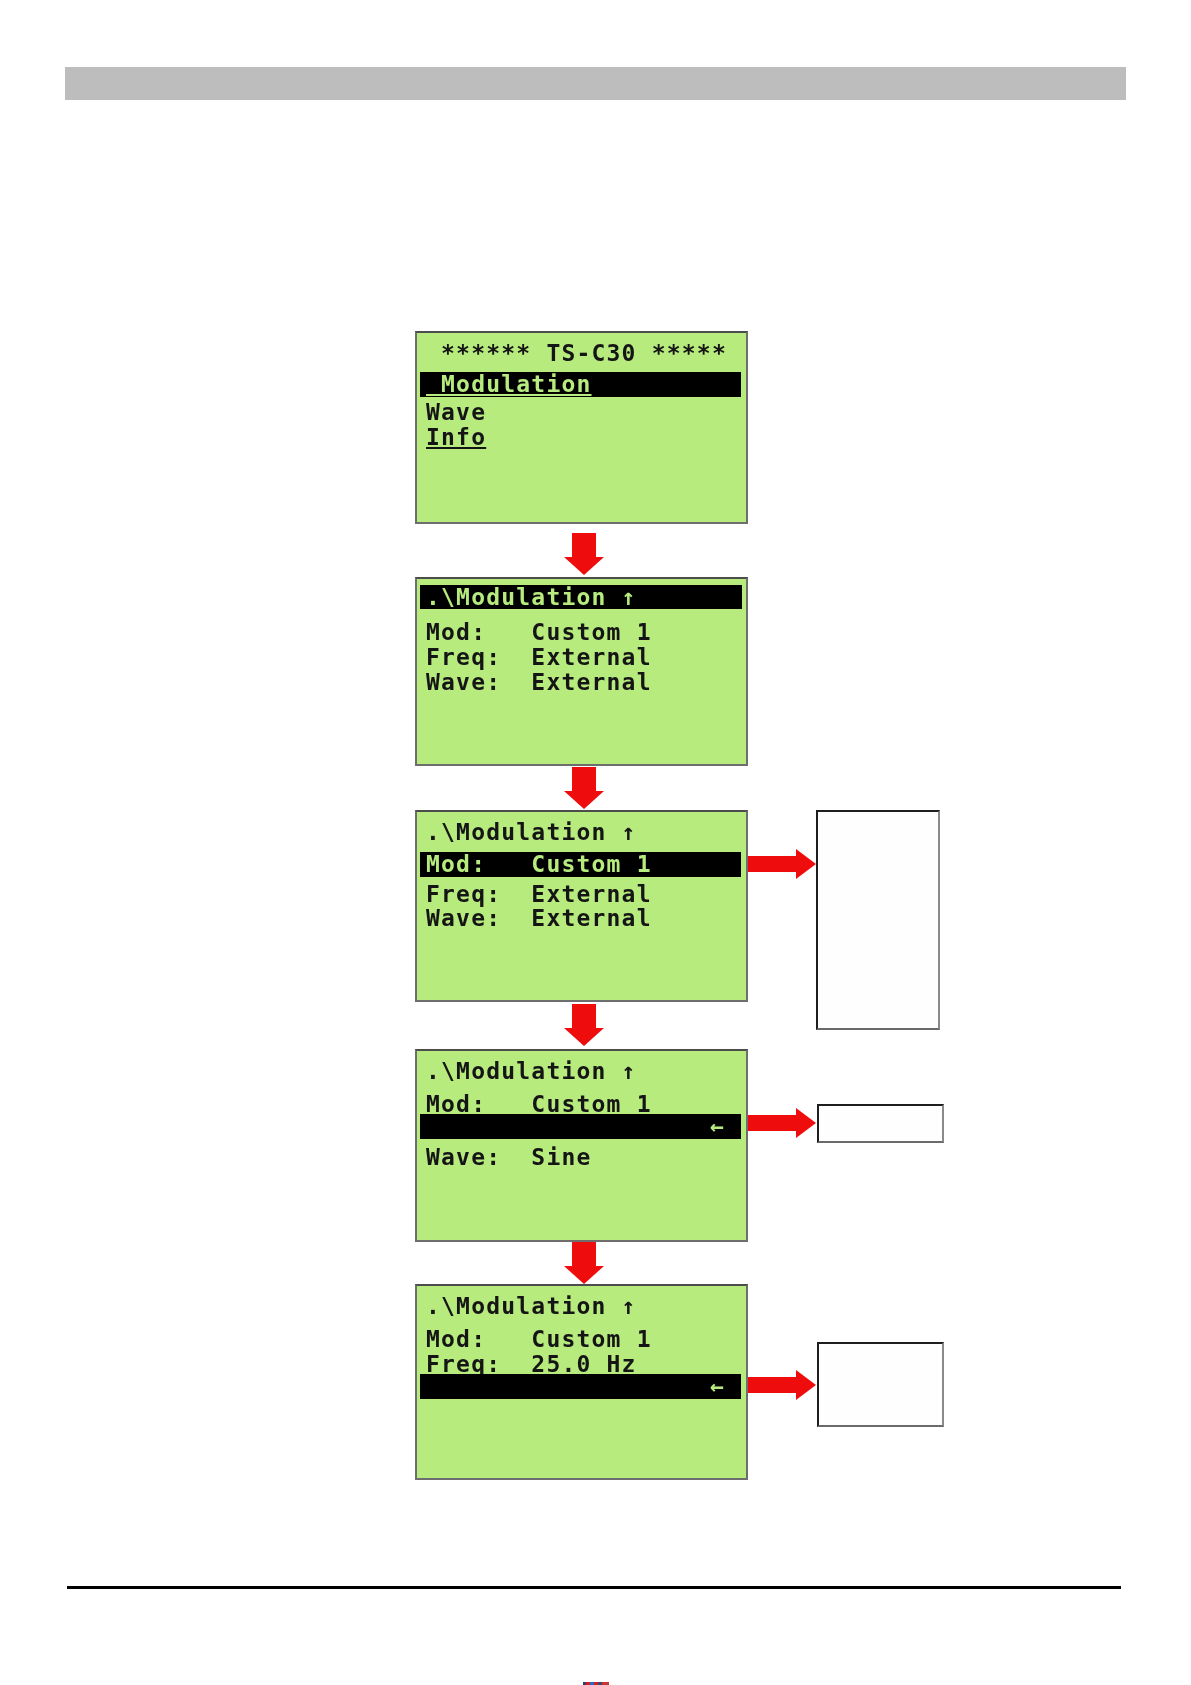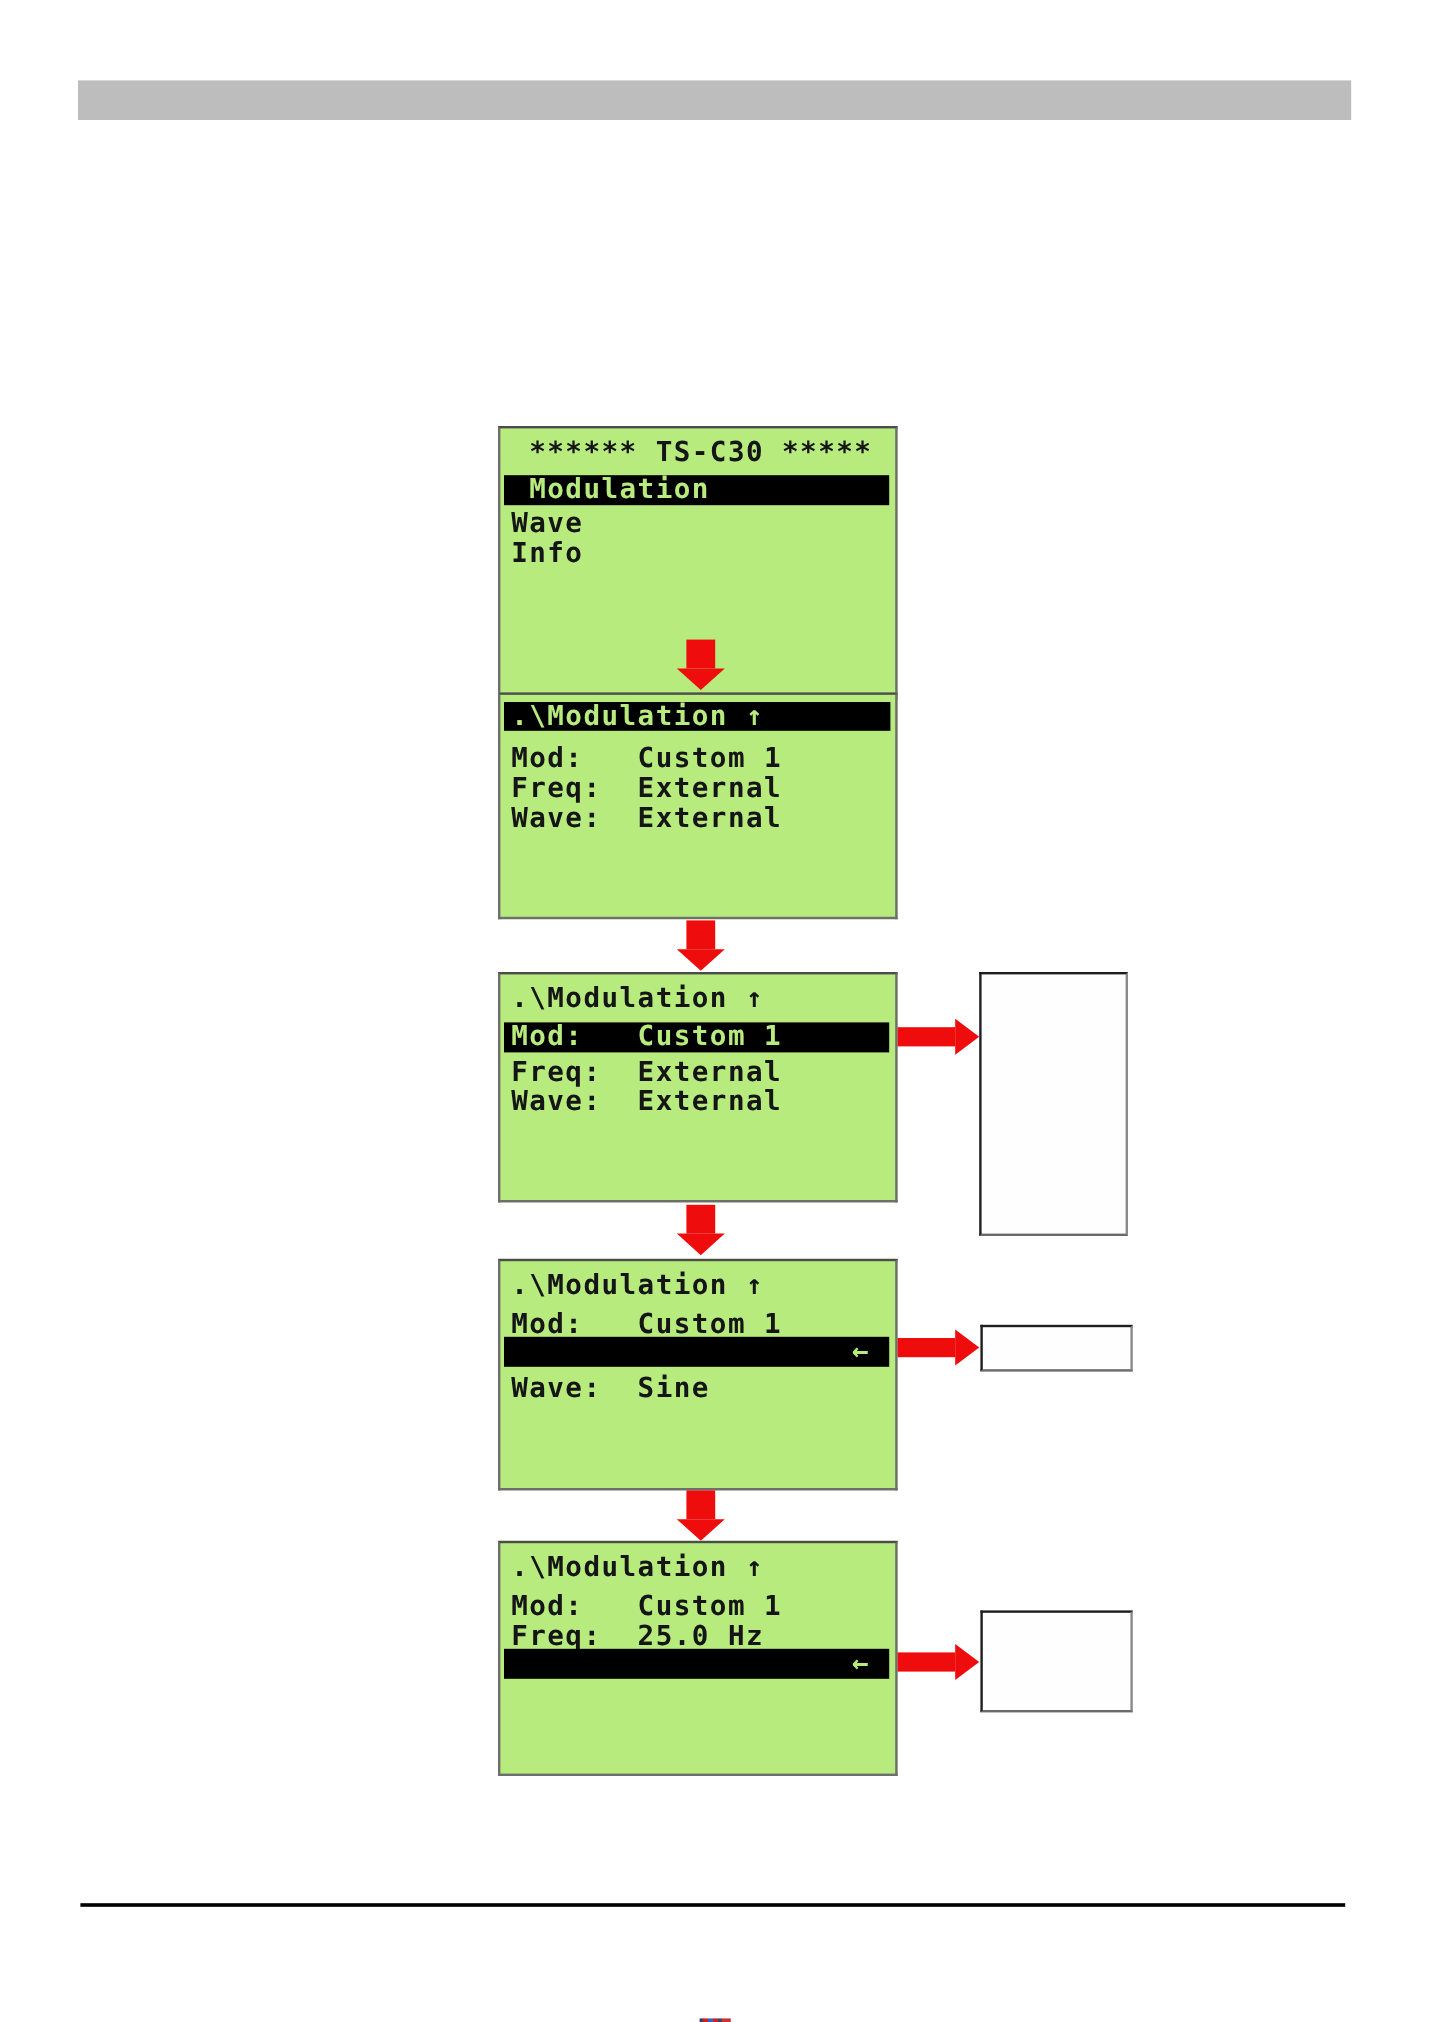--- a/index.html
+++ b/index.html
@@ -62,25 +62,25 @@
     background:linear-gradient(90deg,#3a3a66 0 3px,#cc2222 3px 7px,#3366cc 7px 11px,#cc2222 11px 15px,#444466 15px 19px,#cc3333 19px 26px);
   }
 </style>
 </head>
 <body>
 
 <div class="page">
 
   <div class="header-bar"></div>
 
-  <div class="lcd" style="top:355px;height:228px;">
+  <div class="lcd" style="top:331px;height:193px;">
     <div class="lcd-title"> ****** TS-C30 *****</div>
-    <div class="lcd-row hl" style="top:39px;"> Modulation</div>
+    <div class="lcd-row hl" style="top:39px;text-decoration:underline;"> Modulation</div>
     <div class="lcd-row" style="top:67px;">Wave</div>
-    <div class="lcd-row" style="top:92px;">Info</div>
+    <div class="lcd-row" style="top:92px;text-decoration:underline;">Info</div>
   </div>
 
   <div class="arrow-down" style="left:564px;top:533px;">
     <div class="ad-shaft"></div>
       <div class="ad-head"></div>
   </div>
 
   <div class="lcd" style="top:577px;height:189px;">
     <div class="lcd-titlebar"><span>.\Modulation ↑</span></div>
     <div class="lcd-row" style="top:41px;">Mod:   Custom 1</div>

